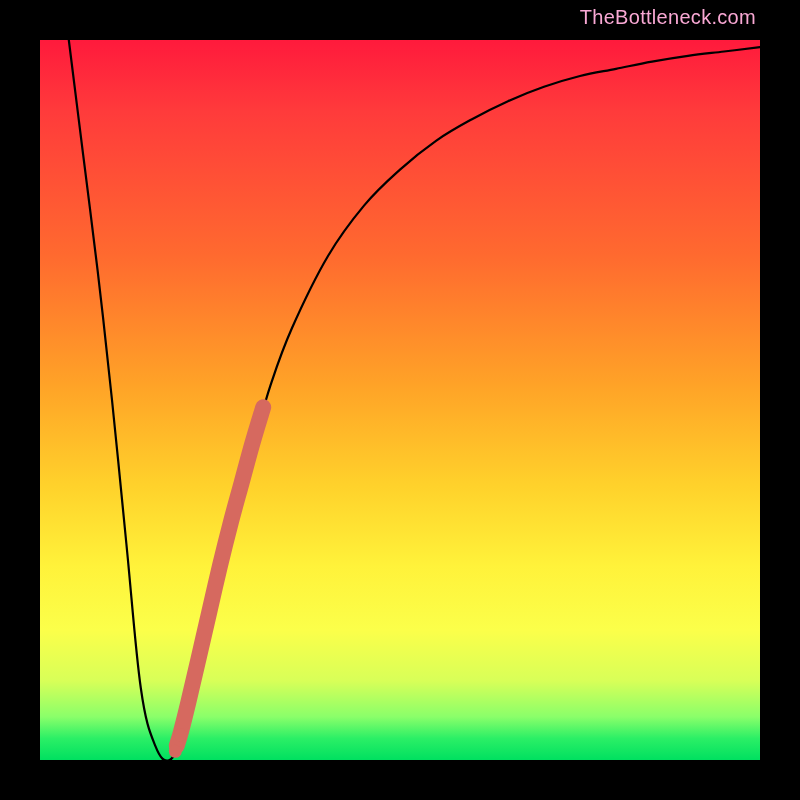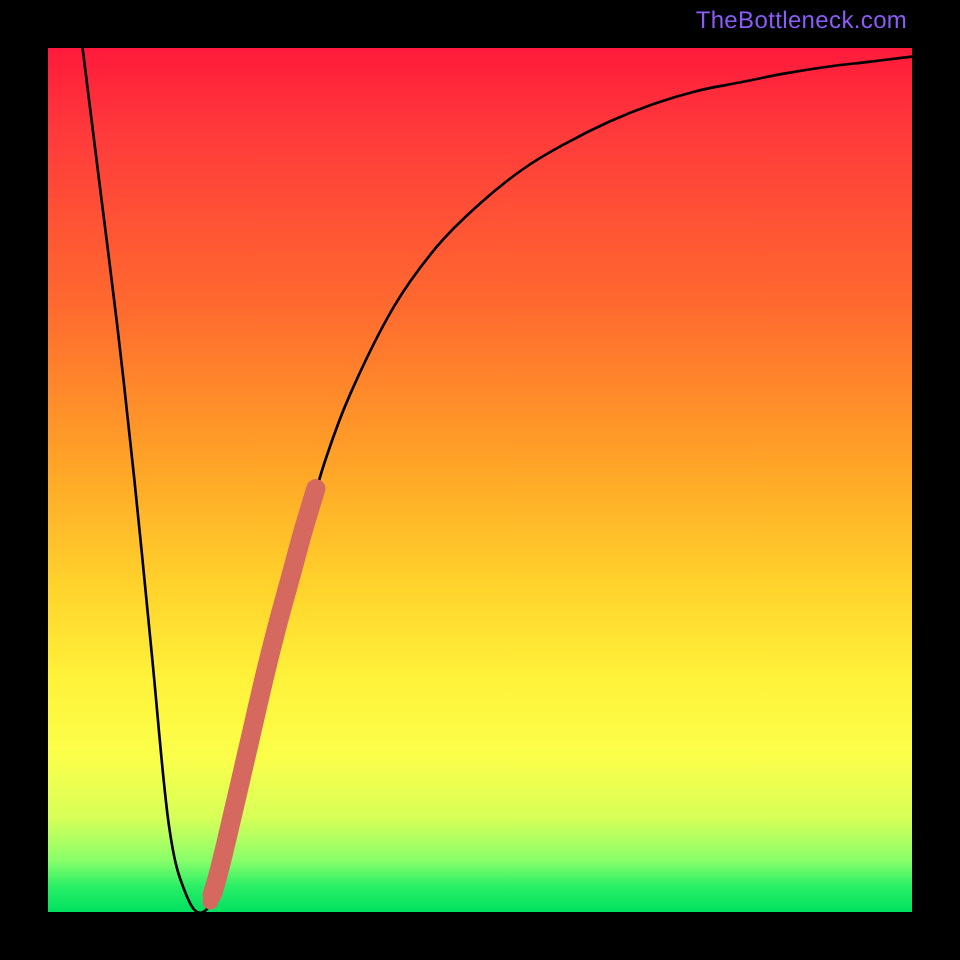--- a/index.html
+++ b/index.html
@@ -36,21 +36,21 @@
       #d8ff58 89%,
       #8aff6a 94%,
       #2bef66 97%,
       #00e060 100%
     );
   }
   .watermark {
     position: absolute;
     top: 6px;
     right: 44px;
-    color: #8b5cf6;
+    color: #f9a8d4;
     font-size: 20px;
     font-weight: 500;
     letter-spacing: 0.3px;
     user-select: none;
   }
   svg.curve {
     position: absolute;
     left: 0;
     top: 0;
     width: 720px;

